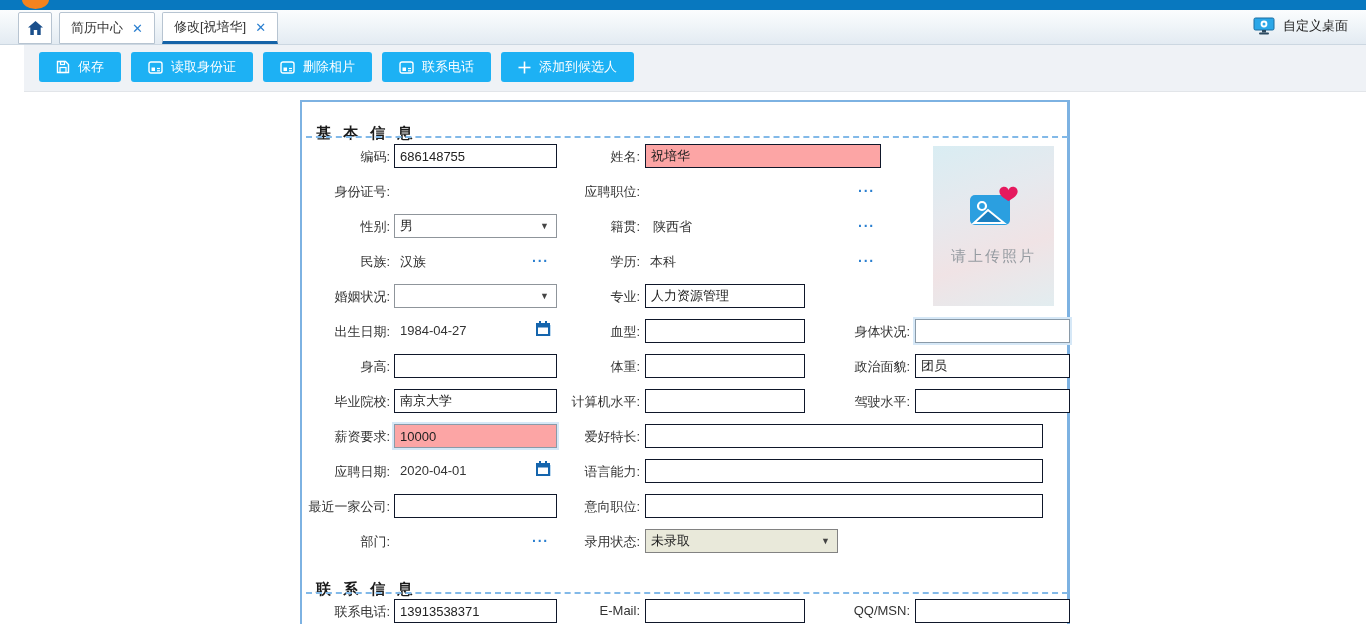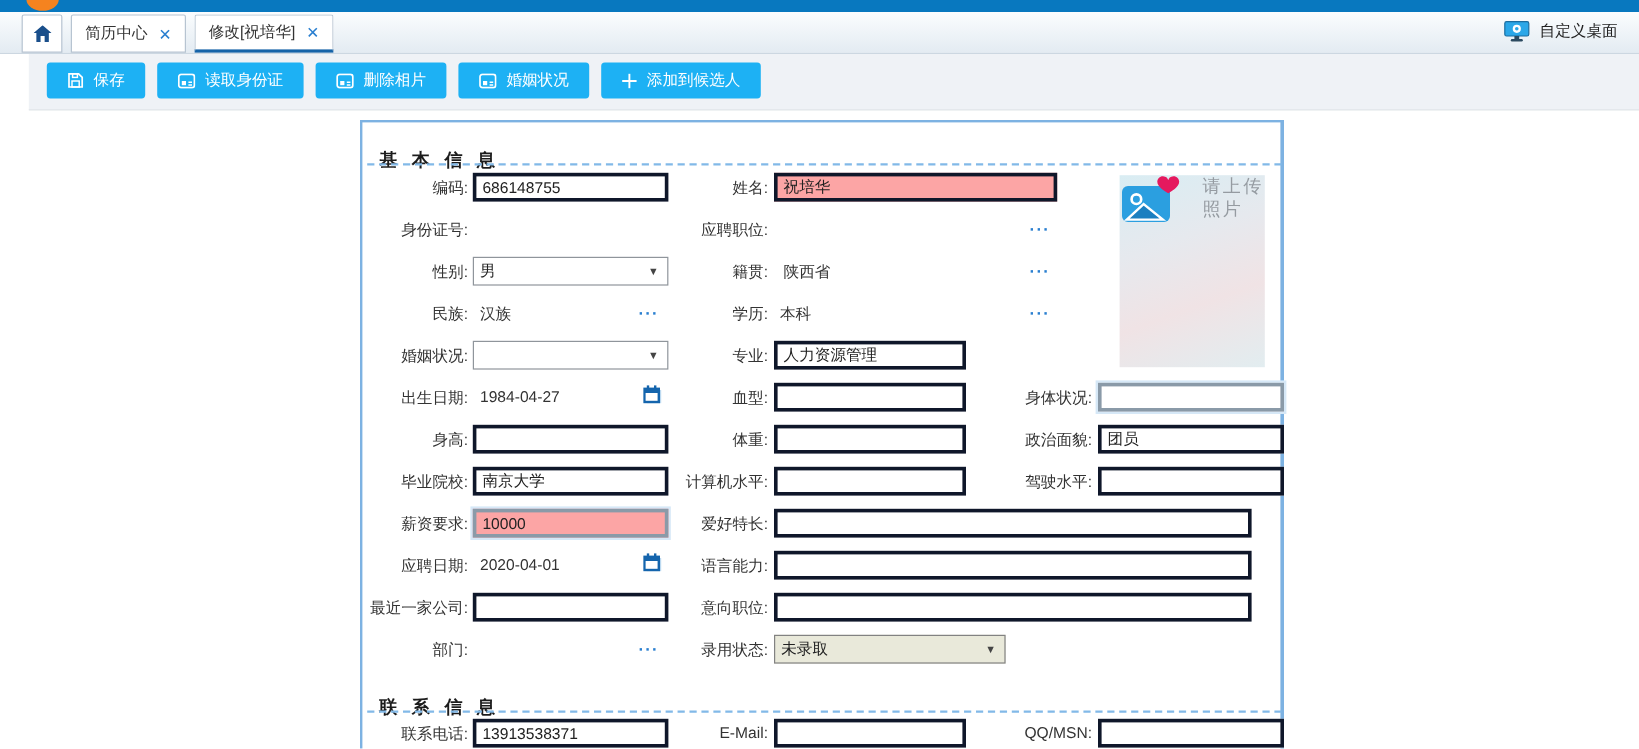--- a/index.html
+++ b/index.html
@@ -24,36 +24,36 @@
            border-bottom:1px solid #e2e5e9;z-index:4;margin-left:24px;}
   .btns{position:absolute;left:15px;top:8px;display:flex;gap:10px;}
   .btn{background:#1db1f4;color:#fff;border:none;border-radius:3px;height:30px;display:inline-flex;
        align-items:center;gap:8px;padding:0 17px;font-size:13px;font-family:inherit;cursor:pointer;}
   
   .panel{position:absolute;left:300px;top:100px;width:770px;height:524px;box-sizing:border-box;
          border-top:2px solid #7db2e2;border-left:2px solid #7db2e2;border-right:3px solid #7db2e2;}
   .sec-title{position:absolute;font-size:15px;font-weight:bold;color:#1c1c1c;letter-spacing:4px;margin-top:16px;}
   .dash{position:absolute;left:306px;width:762px;height:0;border-top:2px dashed #82b9e8;}
   .lbl{position:absolute;font-size:13px;color:#333;text-align:right;}
-  .inp{position:absolute;height:24px;border:3px solid #0f172a;box-sizing:border-box;font-size:13px;
+  .inp{position:absolute;height:24px;border:1px solid #0f172a;box-sizing:border-box;font-size:13px;
        padding:2px 5px;color:#222;font-family:inherit;background:#fff;}
   .inp.pink{background:#fca5a5;}
   .inp.glow{box-shadow:0 0 0 2px #d6e8f7;border-color:#8a9aa8;}
   .sel{position:absolute;height:24px;border:1px solid #8f959b;box-sizing:border-box;background:#fff;
        display:flex;align-items:center;justify-content:space-between;padding:0 7px 0 5px;
        font-size:13px;color:#222;cursor:pointer;}
   .sel.beige{background:#e9e9da;border-color:#828282;}
   .sel-arrow{font-size:9px;color:#444;}
   .txtval{position:absolute;font-size:13px;color:#333;}
   .dots{position:absolute;color:#2a7fd0;font-weight:bold;font-size:14px;letter-spacing:1px;
         line-height:10px;cursor:pointer;}
   .cal{position:absolute;width:16px;height:16px;cursor:pointer;}
   .photo{position:absolute;left:933px;top:146px;width:121px;height:160px;cursor:pointer;
          background:linear-gradient(160deg,#d9edf3 0%,#e6e9ee 35%,#f0e3e5 65%,#e2edf0 100%);
-         display:flex;flex-direction:row;justify-content:center;gap:17px;}
+         display:flex;flex-direction:column;align-items:center;justify-content:center;gap:17px;}
   .photo-text{font-size:15px;color:#959ba1;letter-spacing:2px;}
 </style>
 </head>
 <body>
 
 <div class="page">
 
   <div class="topstrip">
     <div class="logo-orange"></div>
   </div>
@@ -126,21 +126,21 @@
       </button>
       <button class="btn">
         <span style="display:flex;">
           <svg width="15" height="13" viewBox="0 0 15 13">
               <rect x="1" y="1" width="13" height="11" rx="2" fill="none" stroke="#fff" stroke-width="1.4"></rect>
               <rect x="3.5" y="6.5" width="3.5" height="3.5" fill="#fff"></rect>
               <line x1="9" y1="7.5" x2="12" y2="7.5" stroke="#fff" stroke-width="1.2"></line>
               <line x1="9" y1="9.8" x2="12" y2="9.8" stroke="#fff" stroke-width="1.2"></line>
             </svg>
         </span>
-        <span>婚姻状况</span>
+        <span>联系电话</span>
       </button>
       <button class="btn">
         <span style="display:flex;">
           <svg width="13" height="13" viewBox="0 0 13 13">
               <line x1="6.5" y1="0.5" x2="6.5" y2="12.5" stroke="#fff" stroke-width="1.6"></line>
               <line x1="0.5" y1="6.5" x2="12.5" y2="6.5" stroke="#fff" stroke-width="1.6"></line>
             </svg>
         </span>
         <span>添加到候选人</span>
       </button>

